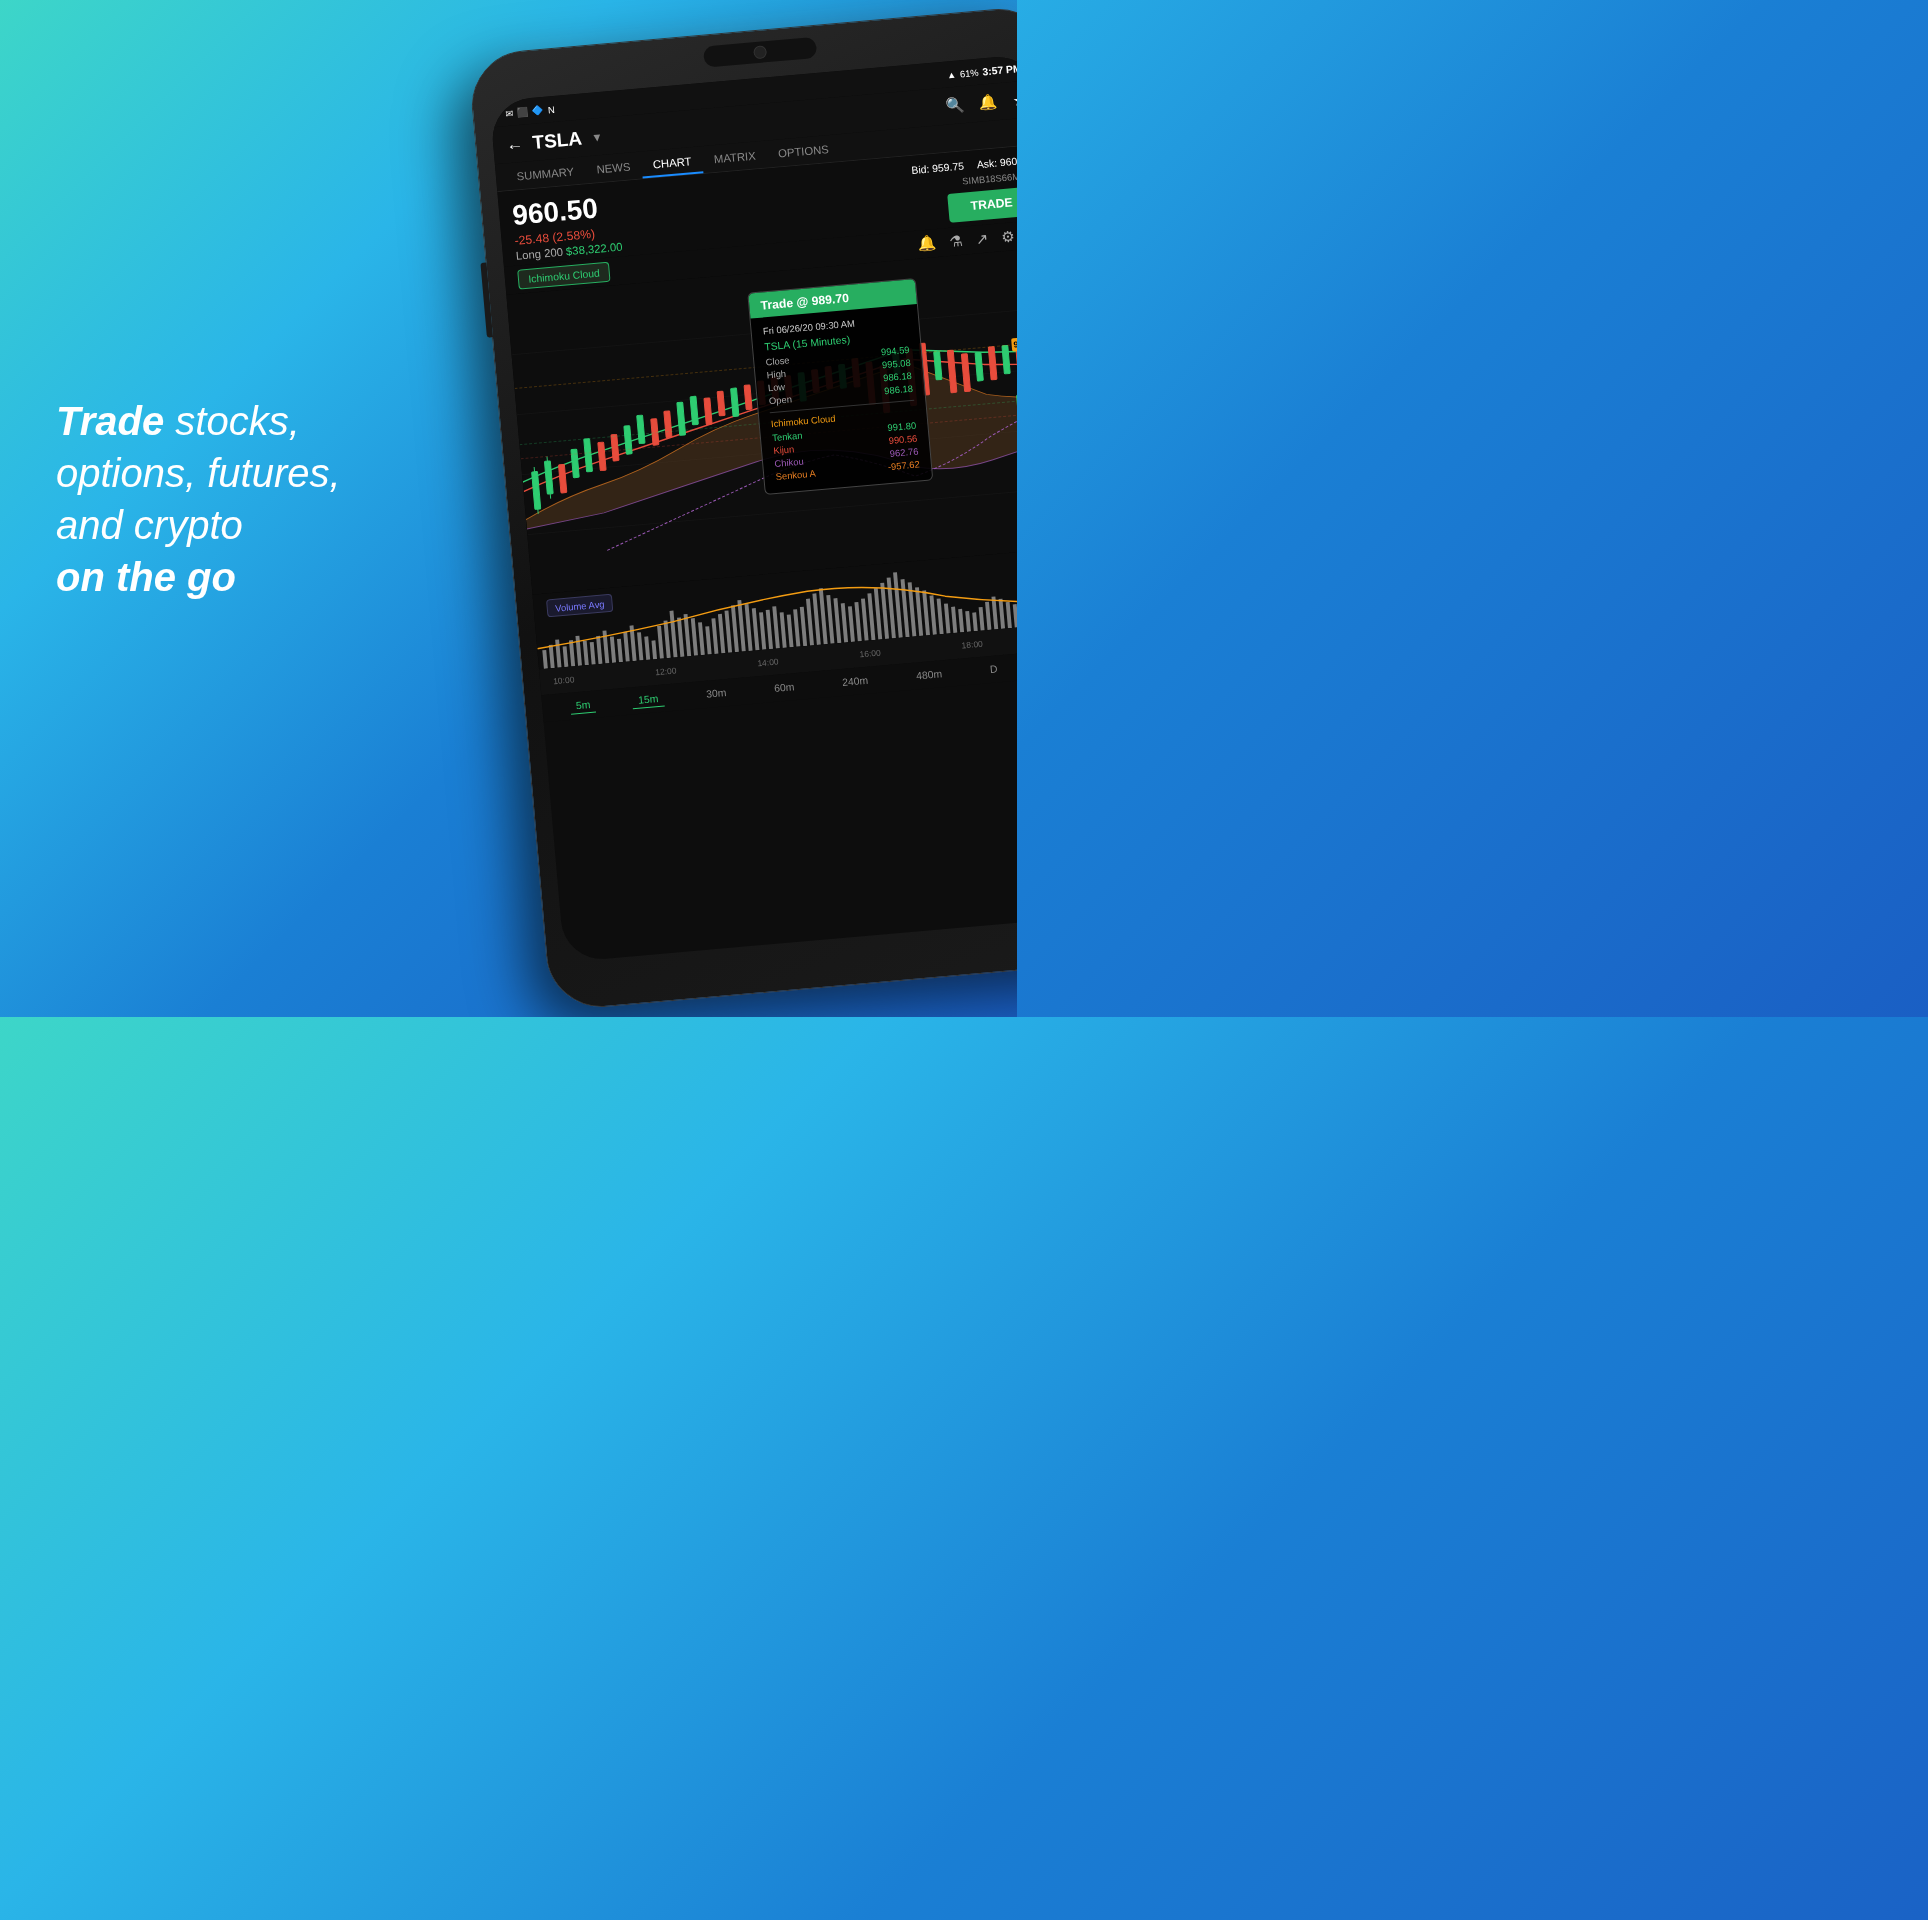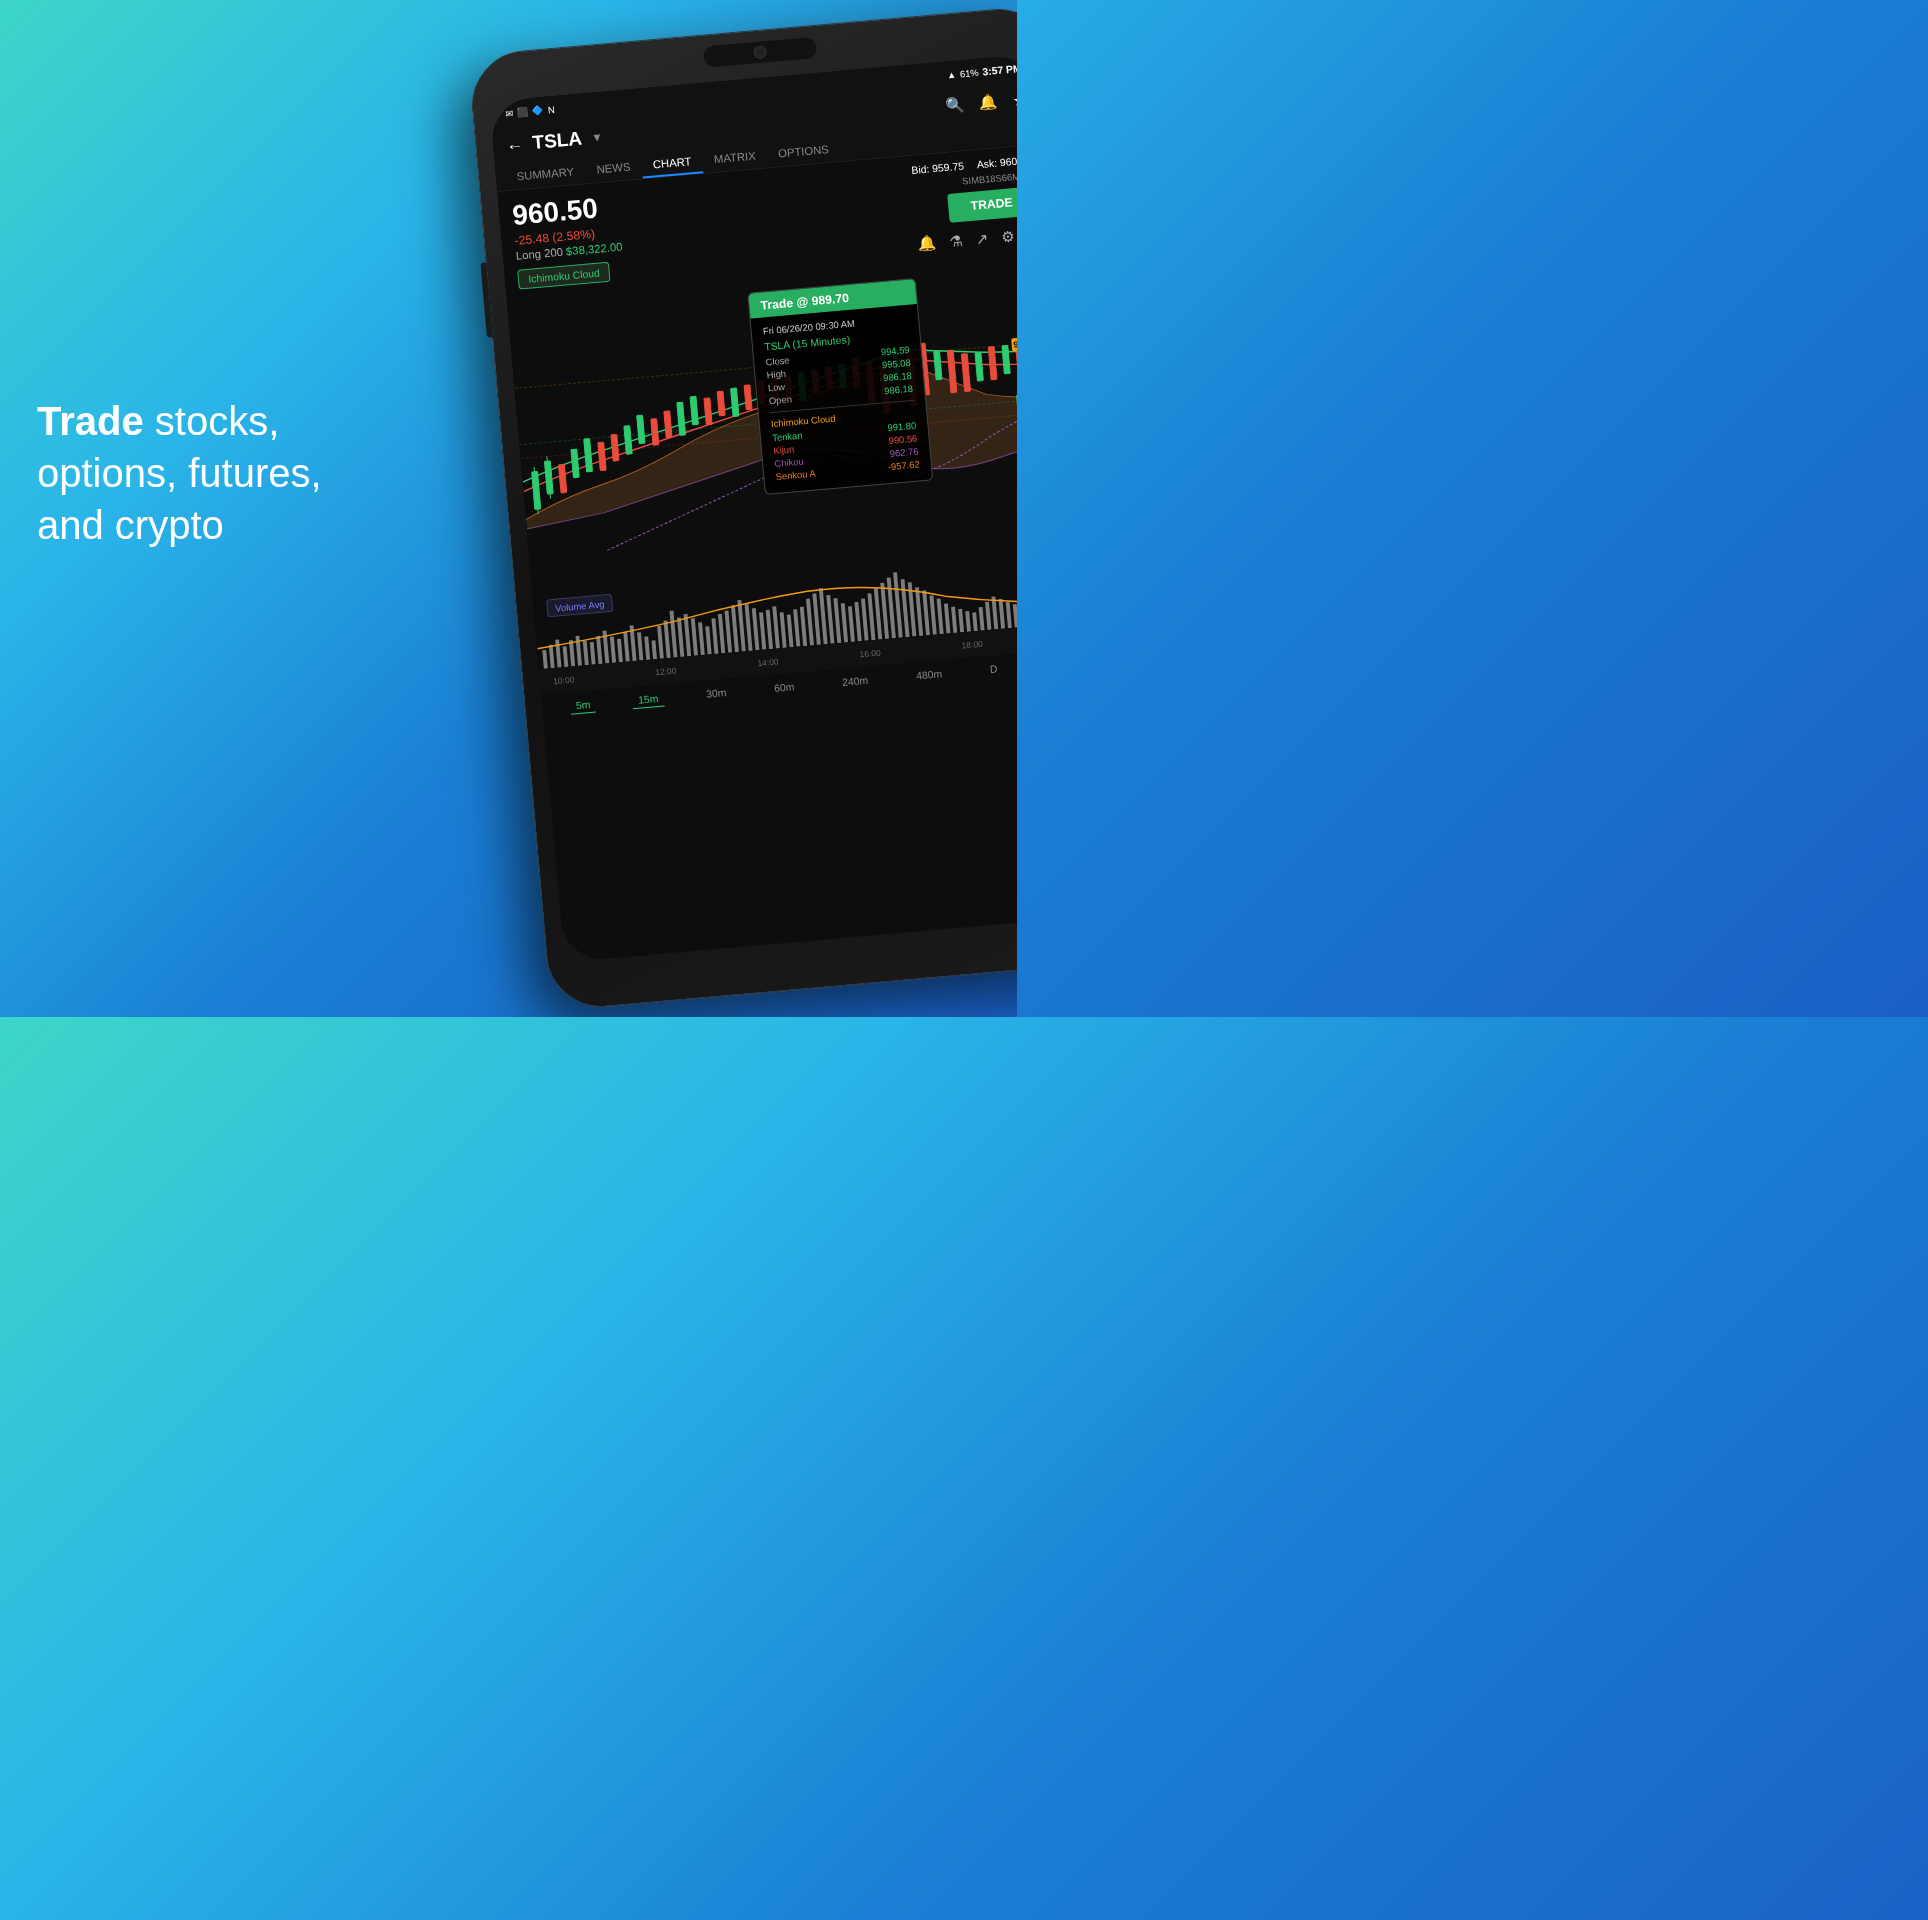--- a/index.html
+++ b/index.html
@@ -8,24 +8,25 @@
       height: 1017px;
       overflow: hidden;
       font-family: 'Arial', sans-serif;
       background: linear-gradient(135deg, #3dd6c8 0%, #2ab5e8 30%, #1a7fd4 60%, #1a5fc4 100%);
       position: relative;
     }
 
     
     .left-content {
       position: absolute;
-      left: 37px;
+      left: 56px;
       top: 395px;
       width: 358px;
       z-index: 10;
+      font-style: italic;
     }
     .tagline {
       font-size: 40px;
       line-height: 1.3;
       color: white;
     }
     .tagline .bold {
       font-weight: 900;
     }
     .tagline .normal {
@@ -383,20 +384,21 @@
 
   </style>
 </head>
 <body>
 
 <div style="width:1017px;height:1017px;position:relative;background:linear-gradient(135deg,#3dd6c8 0%,#2ab5e8 30%,#1a7fd4 60%,#1a5fc4 100%);">
 
   <div class="left-content">
     <div class="tagline">
       <span class="bold">Trade</span><span class="normal"> stocks,<br>options, futures,<br>and crypto</span>
+      <span class="on-the-go">on the go</span>
     </div>
   </div>
 
   <div class="phone-wrapper">
     <div class="phone-outer">
 
       <div class="phone-side-btn vol-up"></div>
       <div class="phone-side-btn vol-down"></div>
       <div class="phone-left-btn"></div>
 

